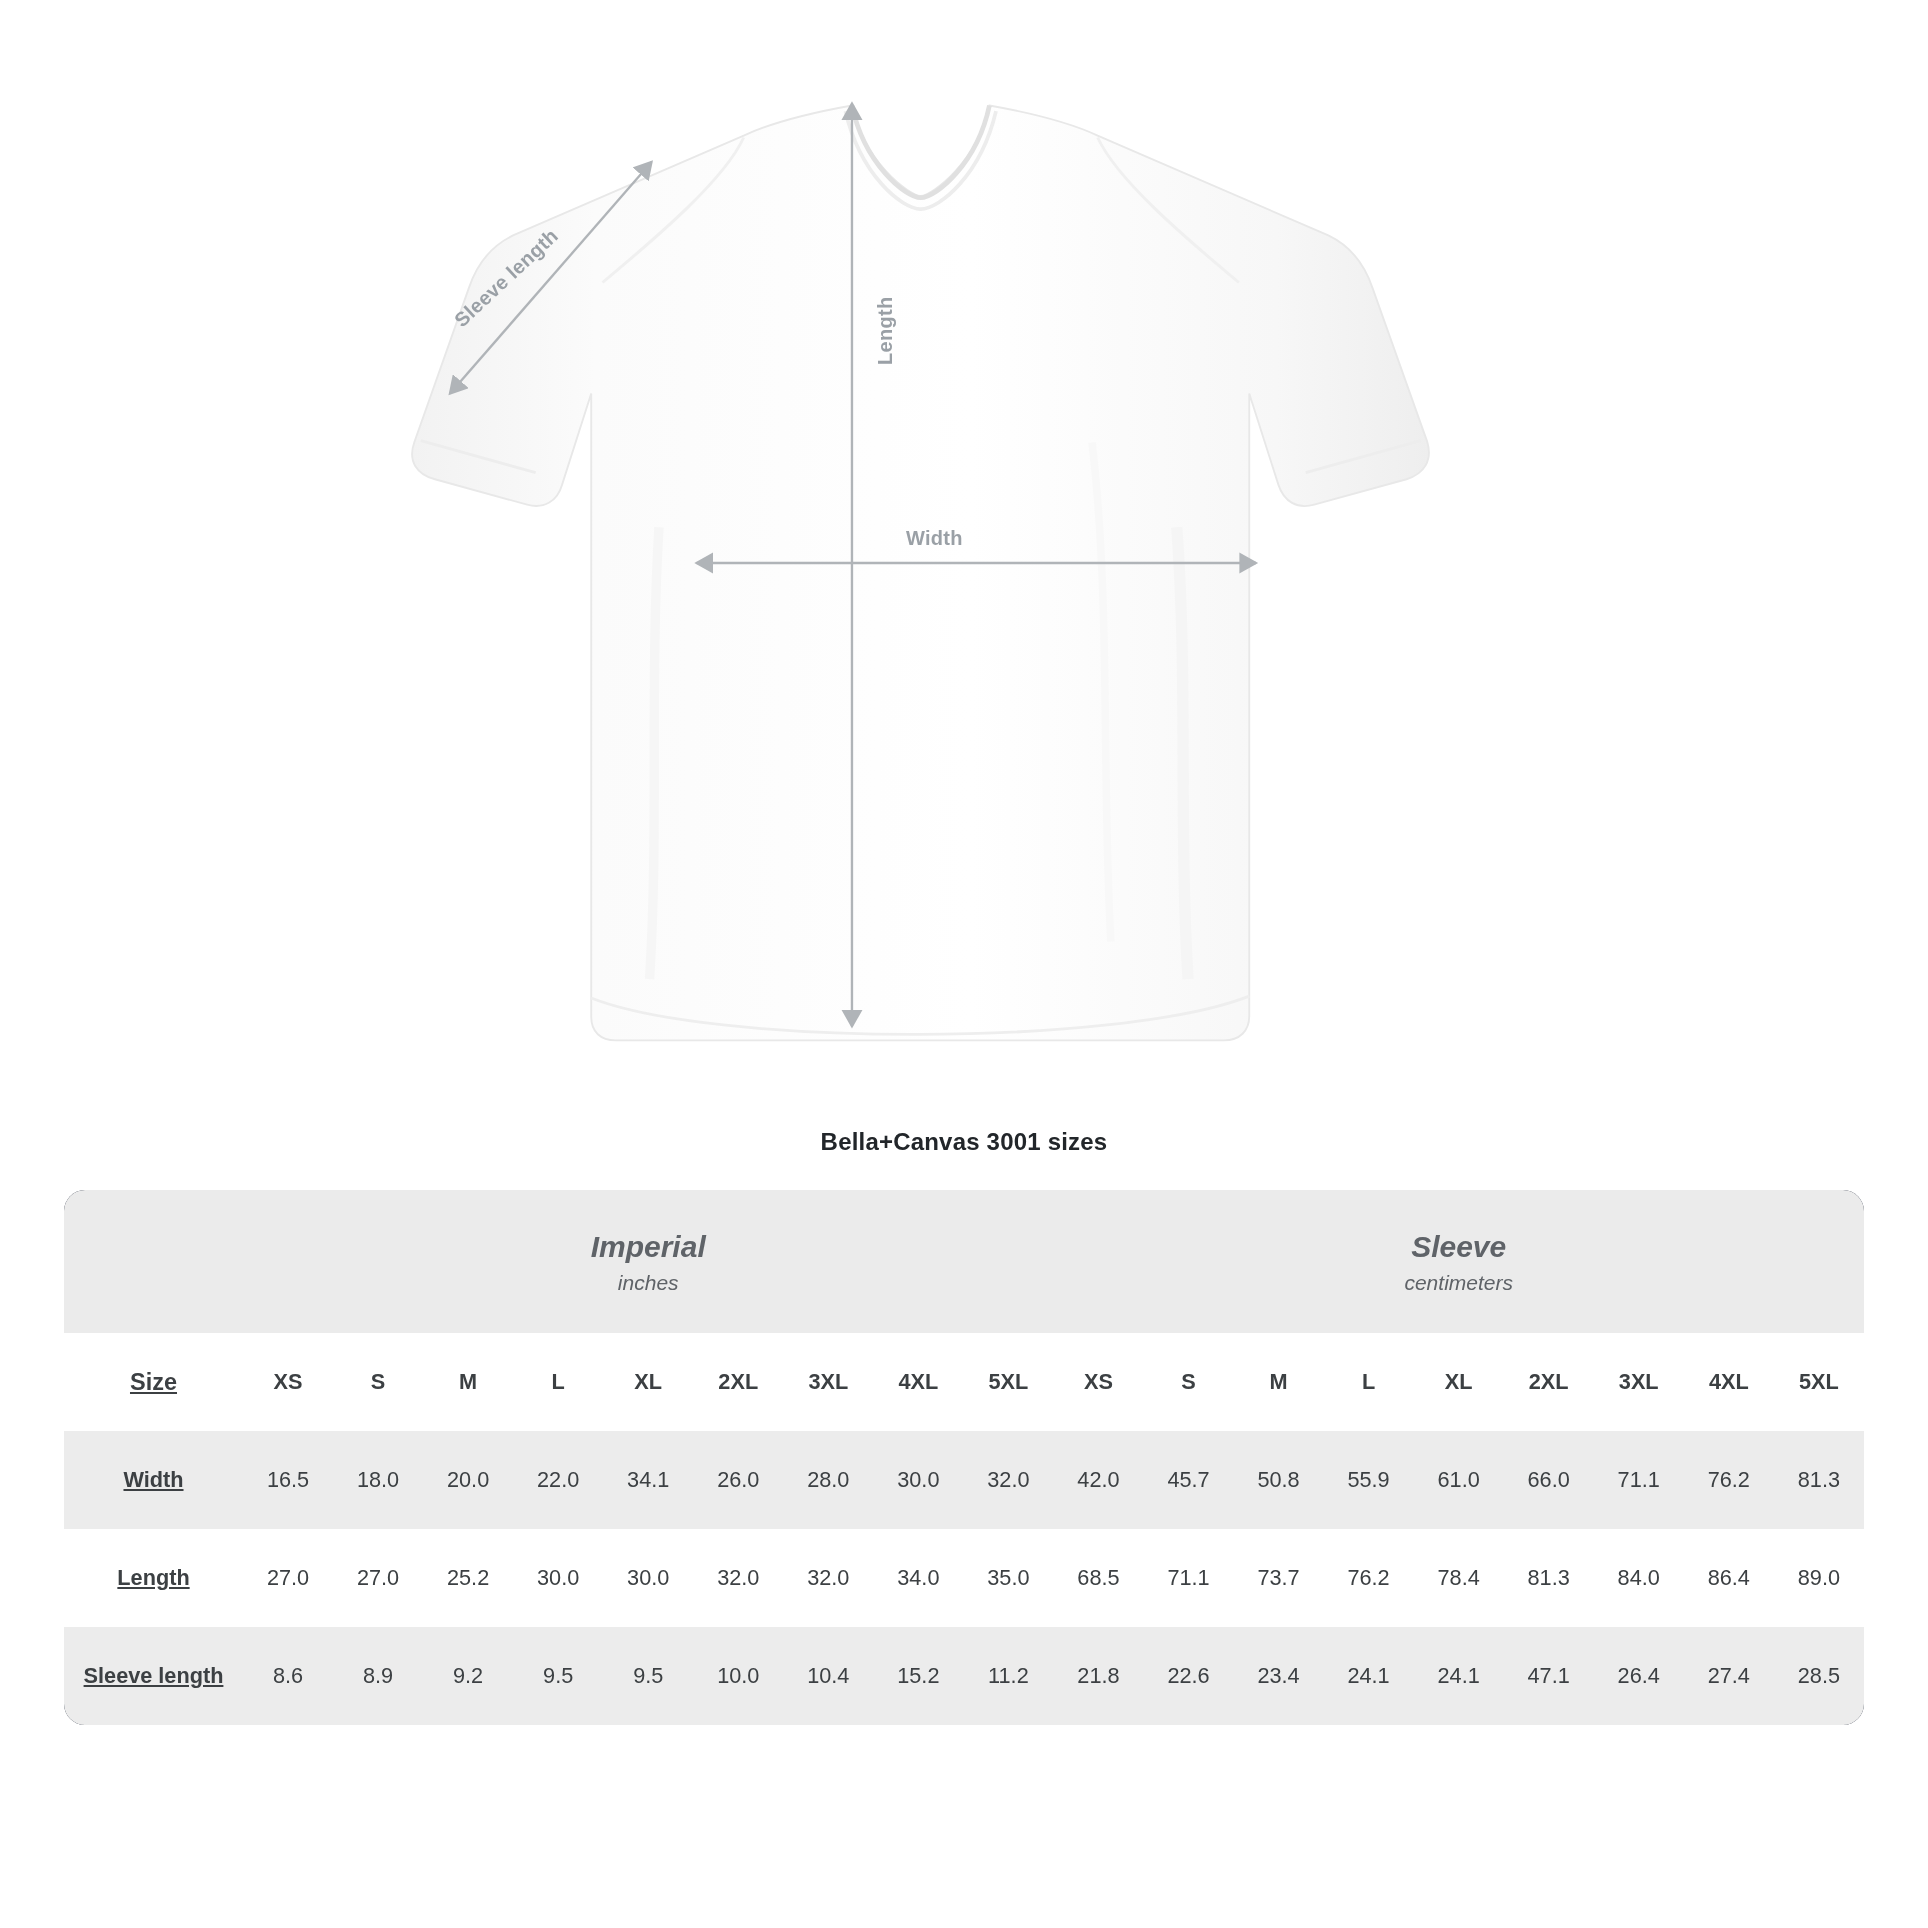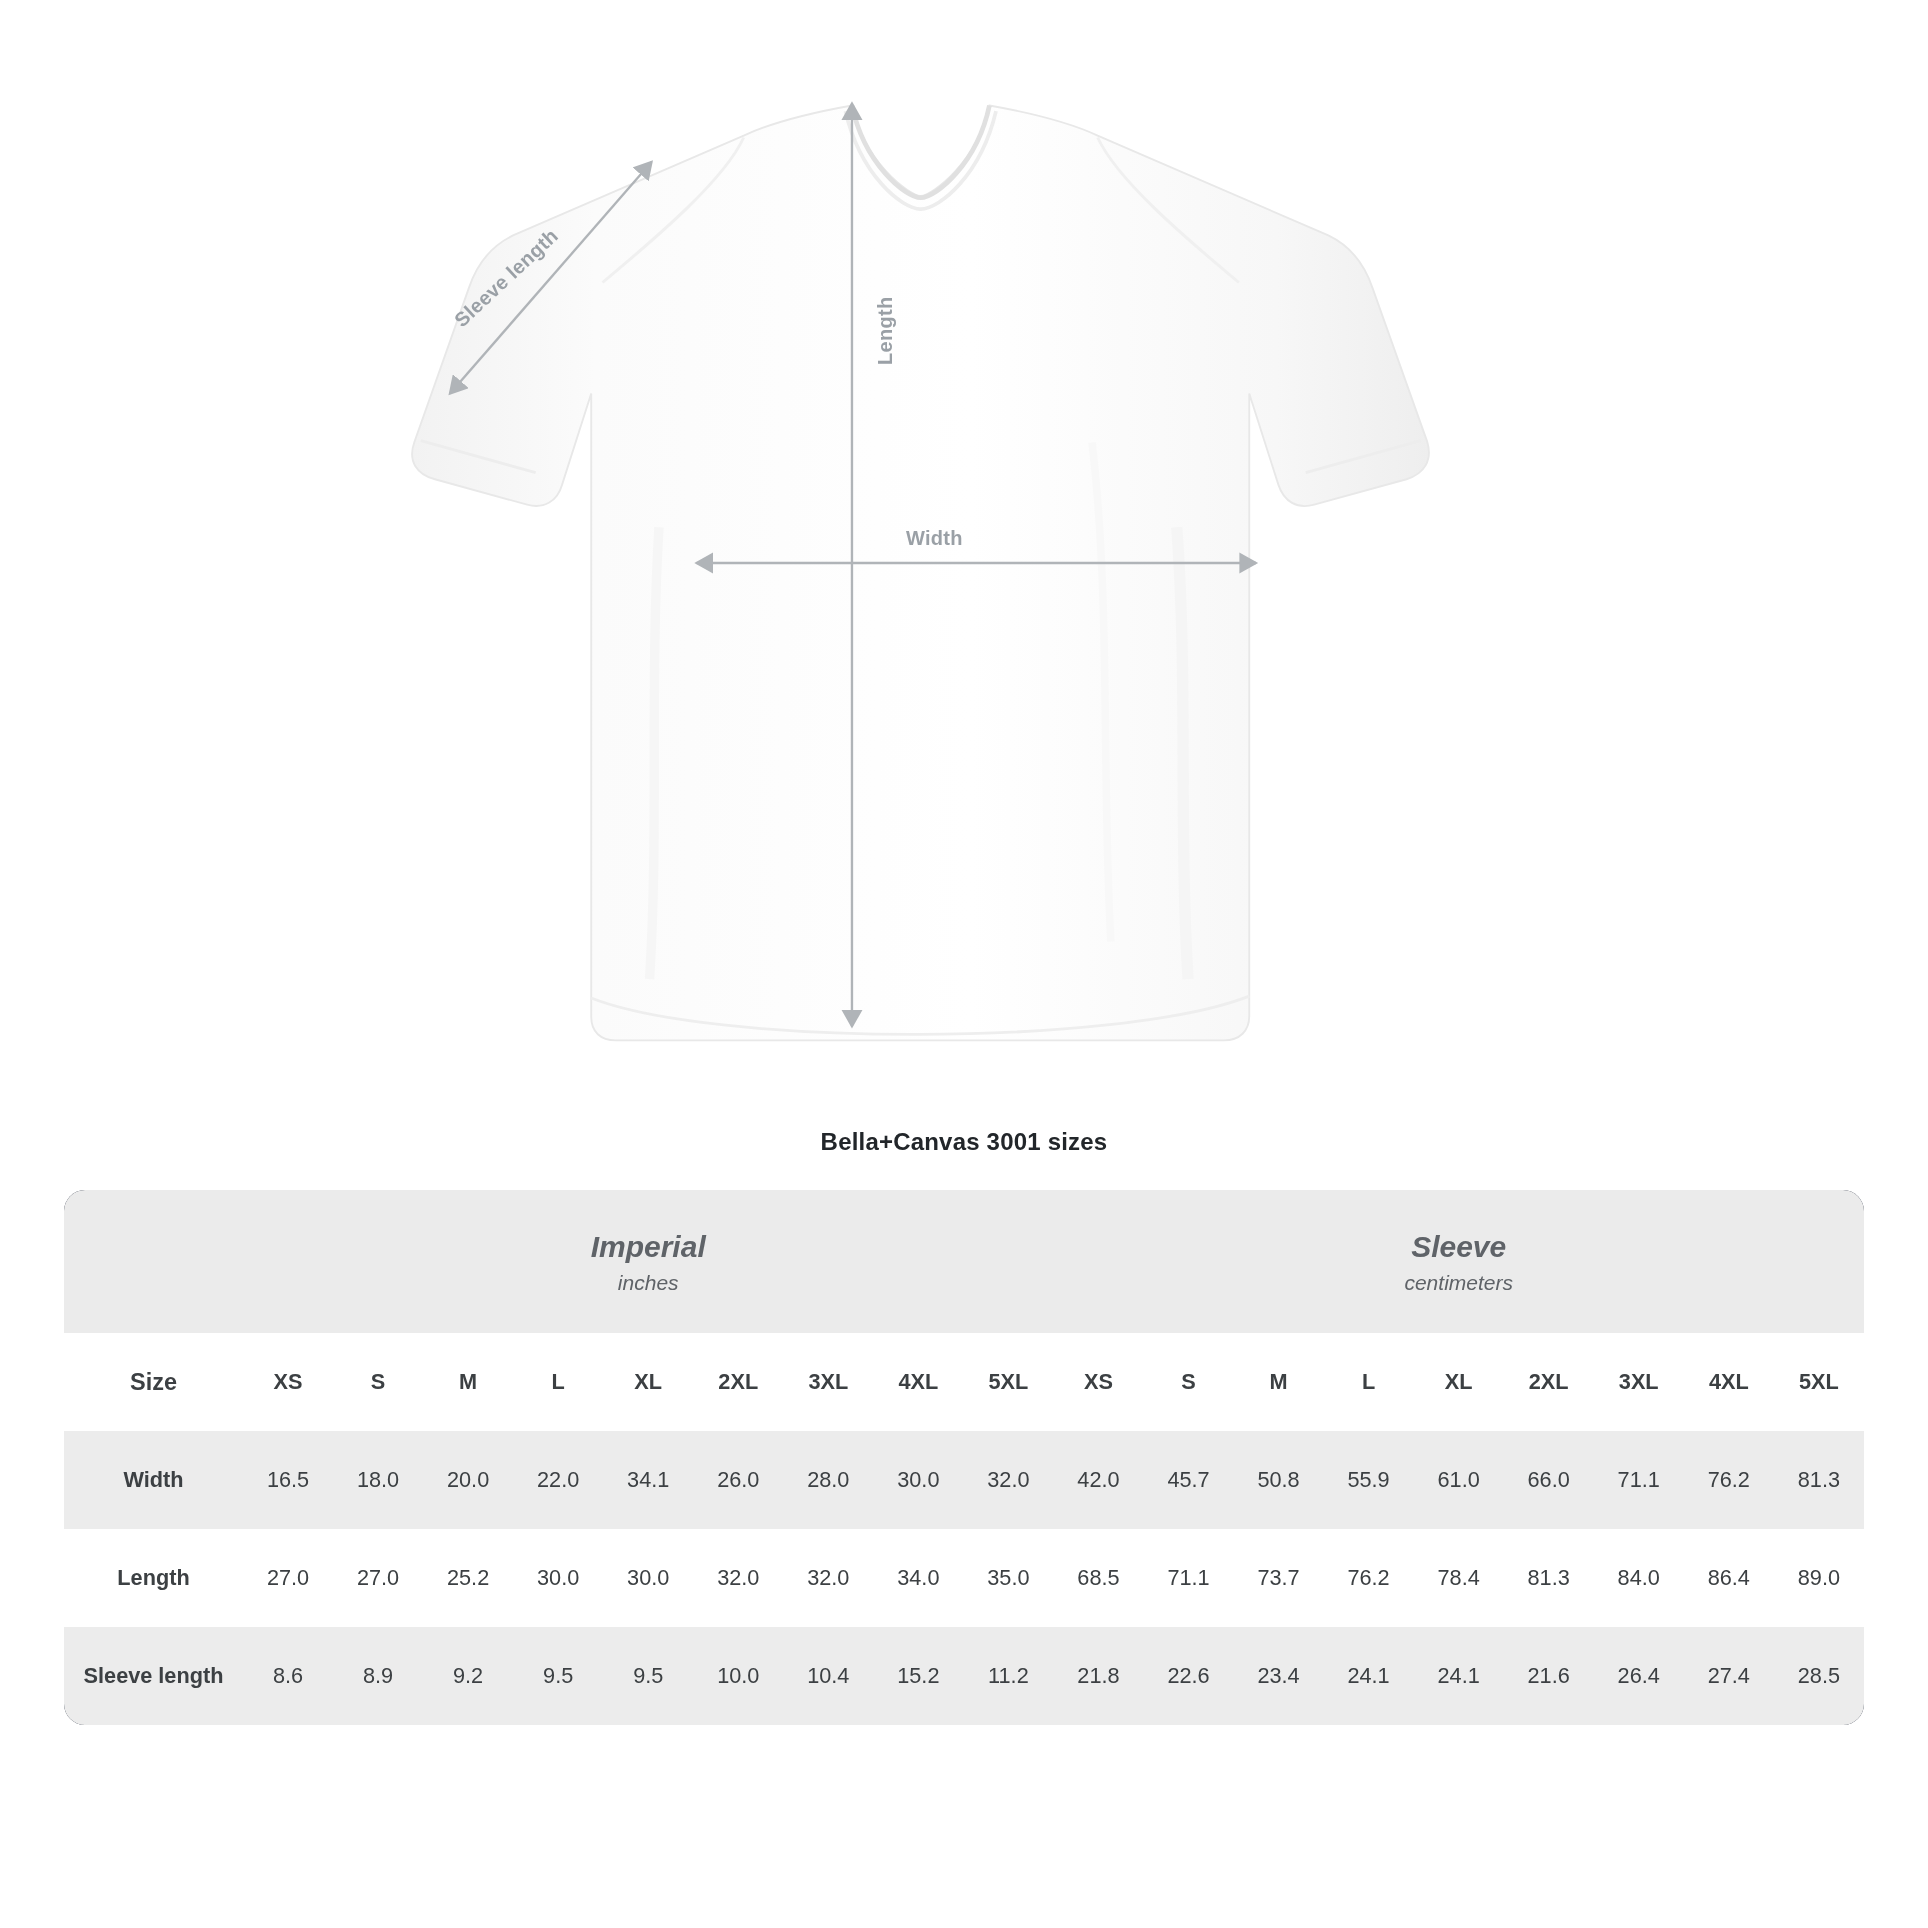--- a/index.html
+++ b/index.html
@@ -132,20 +132,21 @@
     height: 98px;
     border-right: 0.9px solid #e6e6e6;
     border-top: 0.9px solid #e6e6e6;
   }
   .data-row td:last-child { border-right: 0; }
   .data-row.shade td { background: #ececec; }
   .data-row.plain td { background: #ffffff; }
   .rowhead {
     font-weight: bold;
     color: #3c4043;
+    text-decoration: underline;
   }
   .col-first { width: 179px; }
   .shade .rowhead { background: #ececec; }
 </style>
 </head>
 <body>
 
 <div class="page">
 
   <div class="illustration">
@@ -321,21 +322,21 @@
           <td>9.5</td>
           <td>10.0</td>
           <td>10.4</td>
           <td>15.2</td>
           <td>11.2</td>
           <td>21.8</td>
           <td>22.6</td>
           <td>23.4</td>
           <td>24.1</td>
           <td>24.1</td>
-          <td>21.6</td>
+          <td>47.1</td>
           <td>26.4</td>
           <td>27.4</td>
           <td>28.5</td>
         </tr>
       </tbody>
     </table>
   </div>
 
 </div>
 

